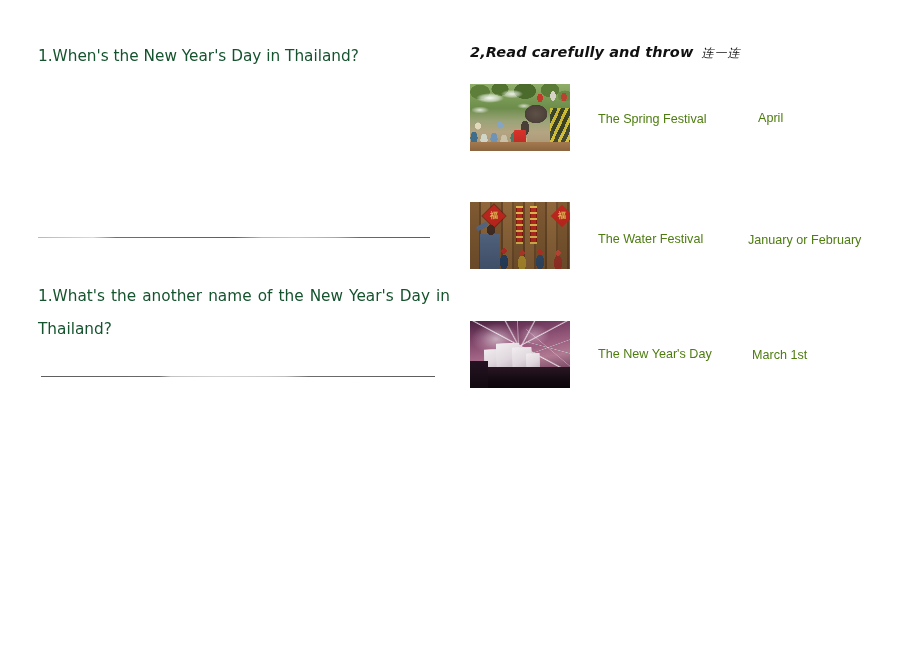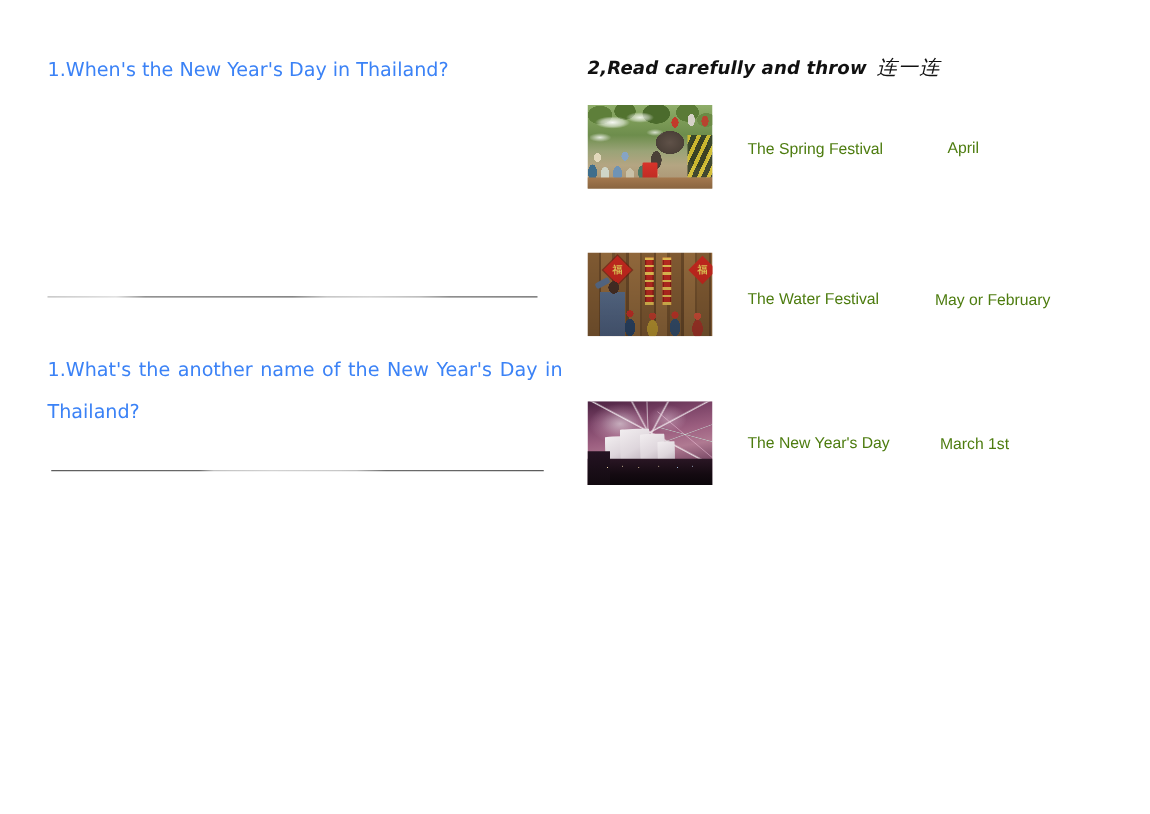--- a/index.html
+++ b/index.html
@@ -30,21 +30,21 @@
     text-align-last: left;
     color: #1a1a1a;
     margin: 0;
     word-spacing: 0.5px;
   }
   .question {
     font-size: 15.3px;
     line-height: 33px;
     text-align: justify;
     text-align-last: left;
-    color: #3b82f6;
+    color: #14532d;
     margin: 0;
   }
   .q1 { margin-top: 0px; }
   .q2 { margin-top: 0px; }
 
   .answer-line {
     height: 1px;
     background: linear-gradient(to right,
         #b9b9b9 0%, #c9c9c9 8%, #d9d9d9 14%,
         #6f6f6f 20%, #5f5f5f 50%,
@@ -82,21 +82,21 @@
     font-weight: bold;
     font-style: italic;
     color: #111111;
     white-space: nowrap;
     letter-spacing: 0.1px;
   }
   .section-title .cn {
     font-family: "DejaVu Sans", sans-serif;
     font-weight: normal;
     font-style: italic;
-    font-size: 16px;
+    font-size: 12px;
     margin-left: 8px;
     letter-spacing: 1px;
     text-align: right;
   }
 
   .match-row {
     position: absolute;
     left: 470px;
     width: 430px;
     height: 70px;
@@ -378,21 +378,21 @@
       </div>
     <div class="ph-layer p2-fu2">
         <span>福</span>
       </div>
     <div class="ph-layer p2-person"></div>
     <div class="ph-layer p2-arm"></div>
     <div class="ph-layer p2-kids"></div>
     <div class="ph-layer p2-shade"></div>
   </div>
   <div class="match-label label-left">The Water Festival</div>
-  <div class="match-label label-right">May or February</div>
+  <div class="match-label label-right">January or February</div>
 </div>
 
 <div class="match-row row-3">
   <div class="photo">
     <div class="ph-layer p3-sky"></div>
     <div class="ph-layer p3-burst"></div>
     <div class="ph-layer p3-streaks"></div>
     <div class="ph-layer p3-glow"></div>
     <div class="ph-layer p3-sail p3-s1"></div>
     <div class="ph-layer p3-sail p3-s2"></div>

